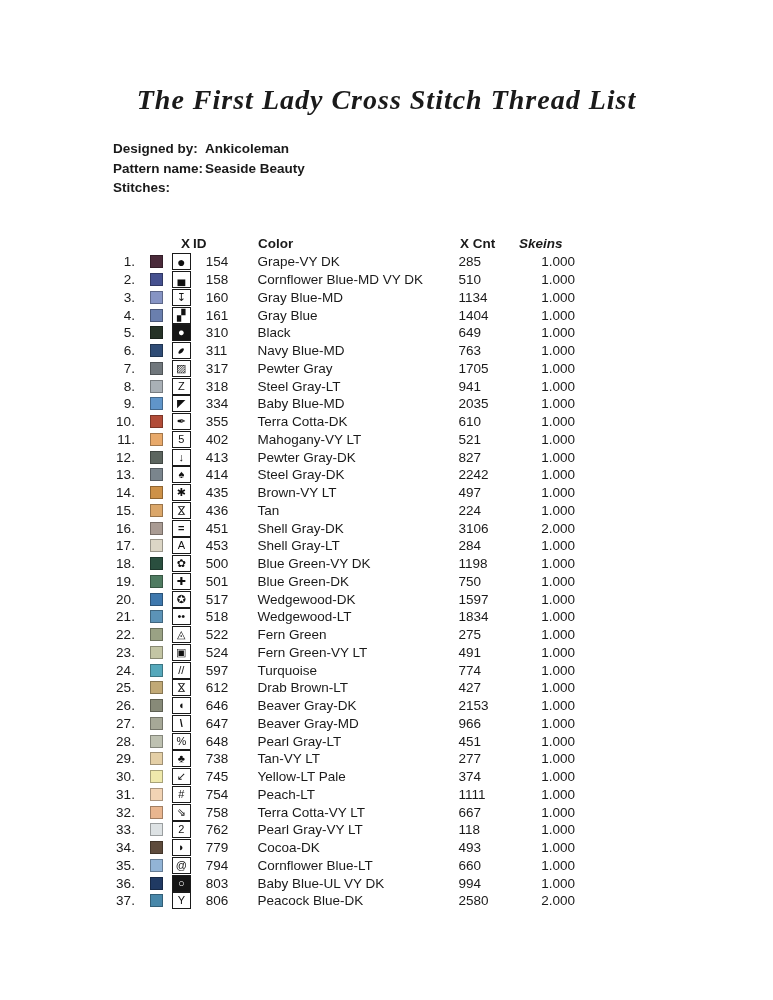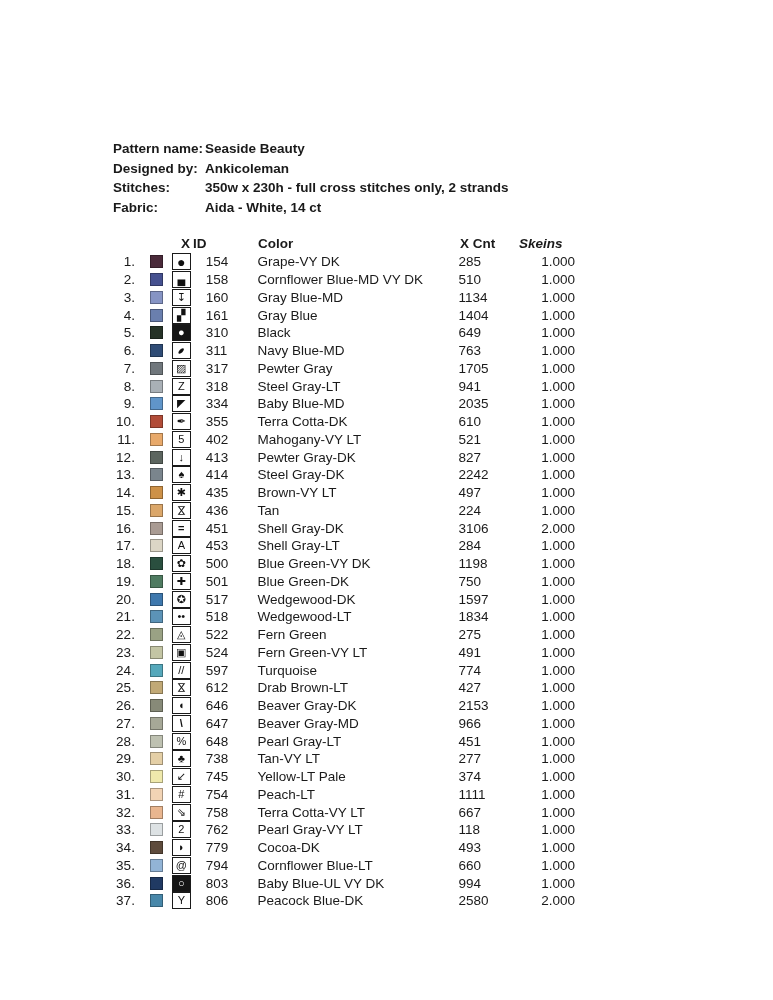--- a/index.html
+++ b/index.html
@@ -36,37 +36,33 @@
   .c-xcnt{width:58px;}
   .c-skeins{width:52px;margin-left:25px;}
   .watermark{position:absolute;left:305px;top:470px;font-size:45px;font-weight:bold;
              letter-spacing:2px;line-height:1;white-space:nowrap;}
 </style>
 </head>
 <body>
 
 <div class="page">
 
+  <div class="title">The First Lady Cross Stitch Thread List</div>
 
   <div class="info">
+    <div class="info-row">
+      <span class="info-label">Designed by:</span>
+      <span class="info-value">Ankicoleman</span>
+    </div>
     <div class="info-row">
       <span class="info-label">Pattern name:</span>
       <span class="info-value">Seaside Beauty</span>
     </div>
     <div class="info-row">
-      <span class="info-label">Designed by:</span>
-      <span class="info-value">Ankicoleman</span>
-    </div>
-    <div class="info-row">
       <span class="info-label">Stitches:</span>
-      <span class="info-value">350w x 230h - full cross stitches only, 2 strands</span>
-    </div>
-    <div class="info-row">
-      <span class="info-label">Fabric:</span>
-      <span class="info-value">Aida - White, 14 ct</span>
     </div>
   </div>
 
   <div class="thread-table">
     <div class="t-head">
       <span class="h-x">X</span>
       <span class="h-id">ID</span>
       <span class="h-color">Color</span>
       <span class="h-xcnt">X Cnt</span>
       <span class="h-skeins">Skeins</span>

